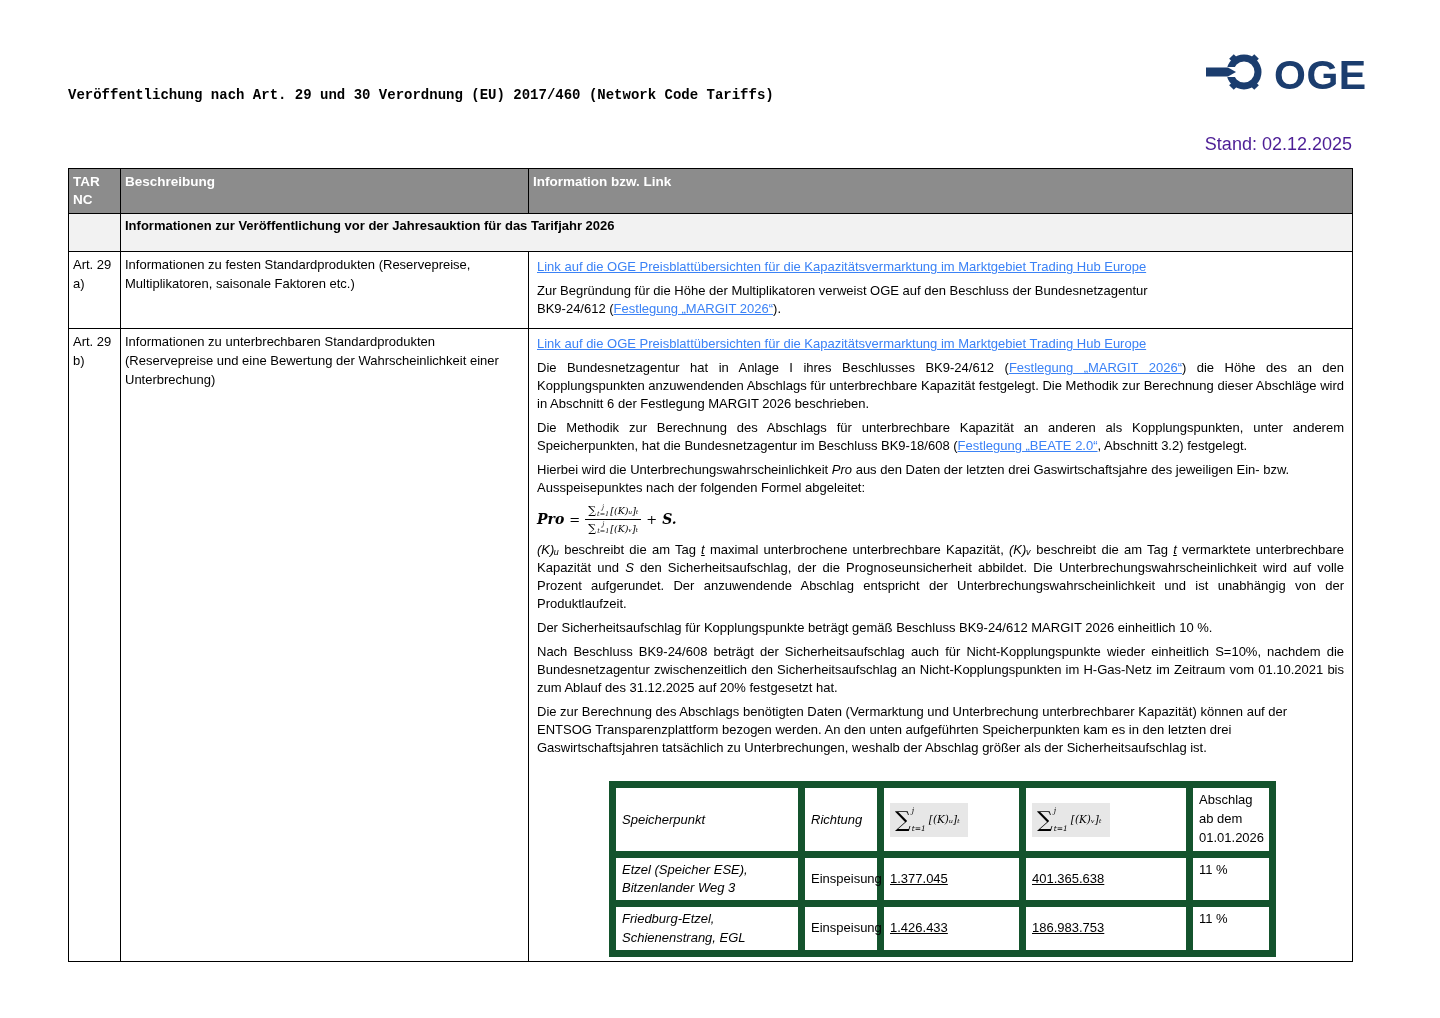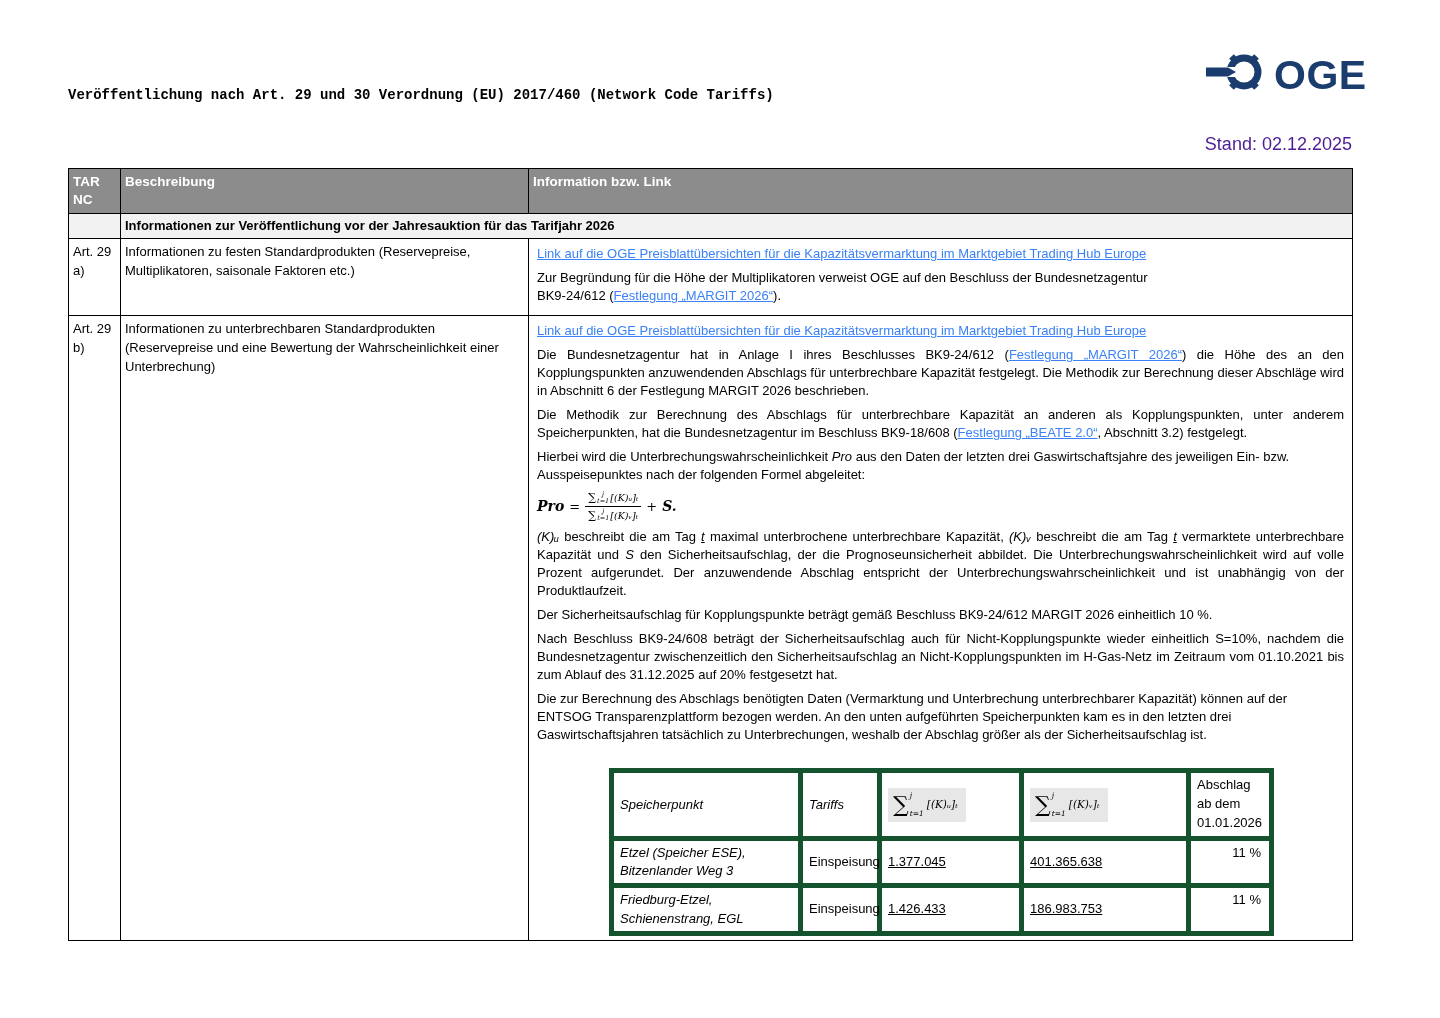--- a/index.html
+++ b/index.html
@@ -12,21 +12,21 @@
   .logo-text { font-size: 41px; font-weight: bold; color: #1b3d6e; letter-spacing: 0.5px; line-height: 1; }
 
   
   .title { position: absolute; left: 68px; top: 87px; font-size: 14px; font-weight: bold; font-family: Liberation Mono, monospace; }
   .stand { position: absolute; left: 68px; top: 134px; width: 1284px; text-align: right; font-size: 18px; color: #4c1d95; }
 
   
   table.main { position: absolute; left: 68px; top: 168px; width: 1284px; border-collapse: collapse; table-layout: fixed; font-size: 13px; }
   table.main > tbody > tr > td, table.main > tbody > tr > th { border: 1px solid #000; vertical-align: top; padding: 4px 4px; }
   tr.head-row th { background: #8c8c8c; color: #fff; text-align: left; font-weight: bold; height: 42px; padding-top: 5px; font-size: 13.5px; line-height: 1.35; }
-  tr.section-row td { background: #f2f2f2; height: 25px; padding: 3px 8px; }
+  tr.section-row td { background: #f2f2f2; height: 38px; padding: 3px 8px; }
   .section-label { font-weight: bold; }
   tr.row-29a > td { height: 68px; margin-top: 14px; }
   tr.row-29b > td { height: 605px; }
   .cell-id { line-height: 1.45; }
   .cell-desc { line-height: 1.45; }
   .cell-info { padding: 6px 8px 4px 8px !important; }
   .cell-info p { margin: 0 0 6px 0; line-height: 18px; }
   .cell-info p.just { text-align: justify; }
   a.doclink { color: #3b82f6; text-decoration: underline; cursor: pointer; }
 
@@ -39,34 +39,34 @@
   .frac .num, .frac .den { display: block; padding: 1px 3px; white-space: nowrap; }
   .frac .num { border-bottom: 1px solid #000; }
   .ssum { font-size: 11px; font-style: normal; }
   .lims { display: inline-flex; flex-direction: column; vertical-align: middle; font-size: 6.5px; font-style: italic; line-height: 1.1; margin: 0 1px; }
   .fbody { font-size: 9.5px; font-style: italic; }
   .f-plus { font-size: 13px; }
   .f-s { font-weight: bold; font-style: italic; font-size: 14px; }
 
   
   table.inner { border-collapse: collapse; table-layout: fixed; width: 660px; margin: 24px 0 0 72px; font-size: 13px; }
-  table.inner td { border: 5px solid #14532d; padding: 3px 6px; line-height: 1.4; }
+  table.inner td { border: 7px solid #14532d; padding: 3px 6px; line-height: 1.4; }
   table.inner .h-sp, table.inner .h-ri { vertical-align: middle; font-style: italic; }
   table.inner tr.ihead td { height: 62px; }
   table.inner tr.idata td { height: 46px; }
   .h-ab { vertical-align: top; line-height: 1.45 !important; }
   .h-sum { vertical-align: middle; }
   .bigsum { display: inline-flex; align-items: center; background: #e7e7e7; padding: 3px 8px 3px 5px; font-family: "DejaVu Serif", serif; }
   .sigma-big { font-size: 22px; line-height: 1; font-style: normal; }
   .lims-big { display: inline-flex; flex-direction: column; justify-content: space-between; height: 28px; font-size: 7.5px; font-style: italic; margin: 0 3px 0 1px; line-height: 1; padding: 1px 0; }
   .bracket { font-size: 10.5px; font-style: italic; }
   .sp-cell { vertical-align: middle; font-style: italic; }
   .ri-cell { vertical-align: middle; }
   .num-cell { vertical-align: middle; text-align: left; padding-right: 8px !important; text-decoration: underline; }
-  .pct-cell { vertical-align: top; text-align: right; padding-right: 8px !important; }
+  .pct-cell { vertical-align: top; padding-right: 8px !important; }
 
   i.ul { text-decoration: underline; }
 </style>
 </head>
 <body>
 
 <div class="page">
 
   <div class="logo">
     <svg width="62" height="48" viewBox="0 0 124 96">
@@ -163,21 +163,21 @@
             <colgroup>
                 <col style="width:189px">
                 <col style="width:79px">
                 <col style="width:142px">
                 <col style="width:167px">
                 <col style="width:83px">
               </colgroup>
             <tbody>
               <tr class="ihead">
                 <td class="h-sp">Speicherpunkt</td>
-                <td class="h-ri">Tariffs</td>
+                <td class="h-ri">Richtung</td>
                 <td class="h-sum">
                   <span class="bigsum">
                       <span class="sigma-big">∑</span>
                       <span class="lims-big">
                         <span>j</span>
                         <span>t=1</span>
                       </span>
                       <span class="bracket">[(K)ᵤ]ₜ</span>
                     </span>
                 </td>

